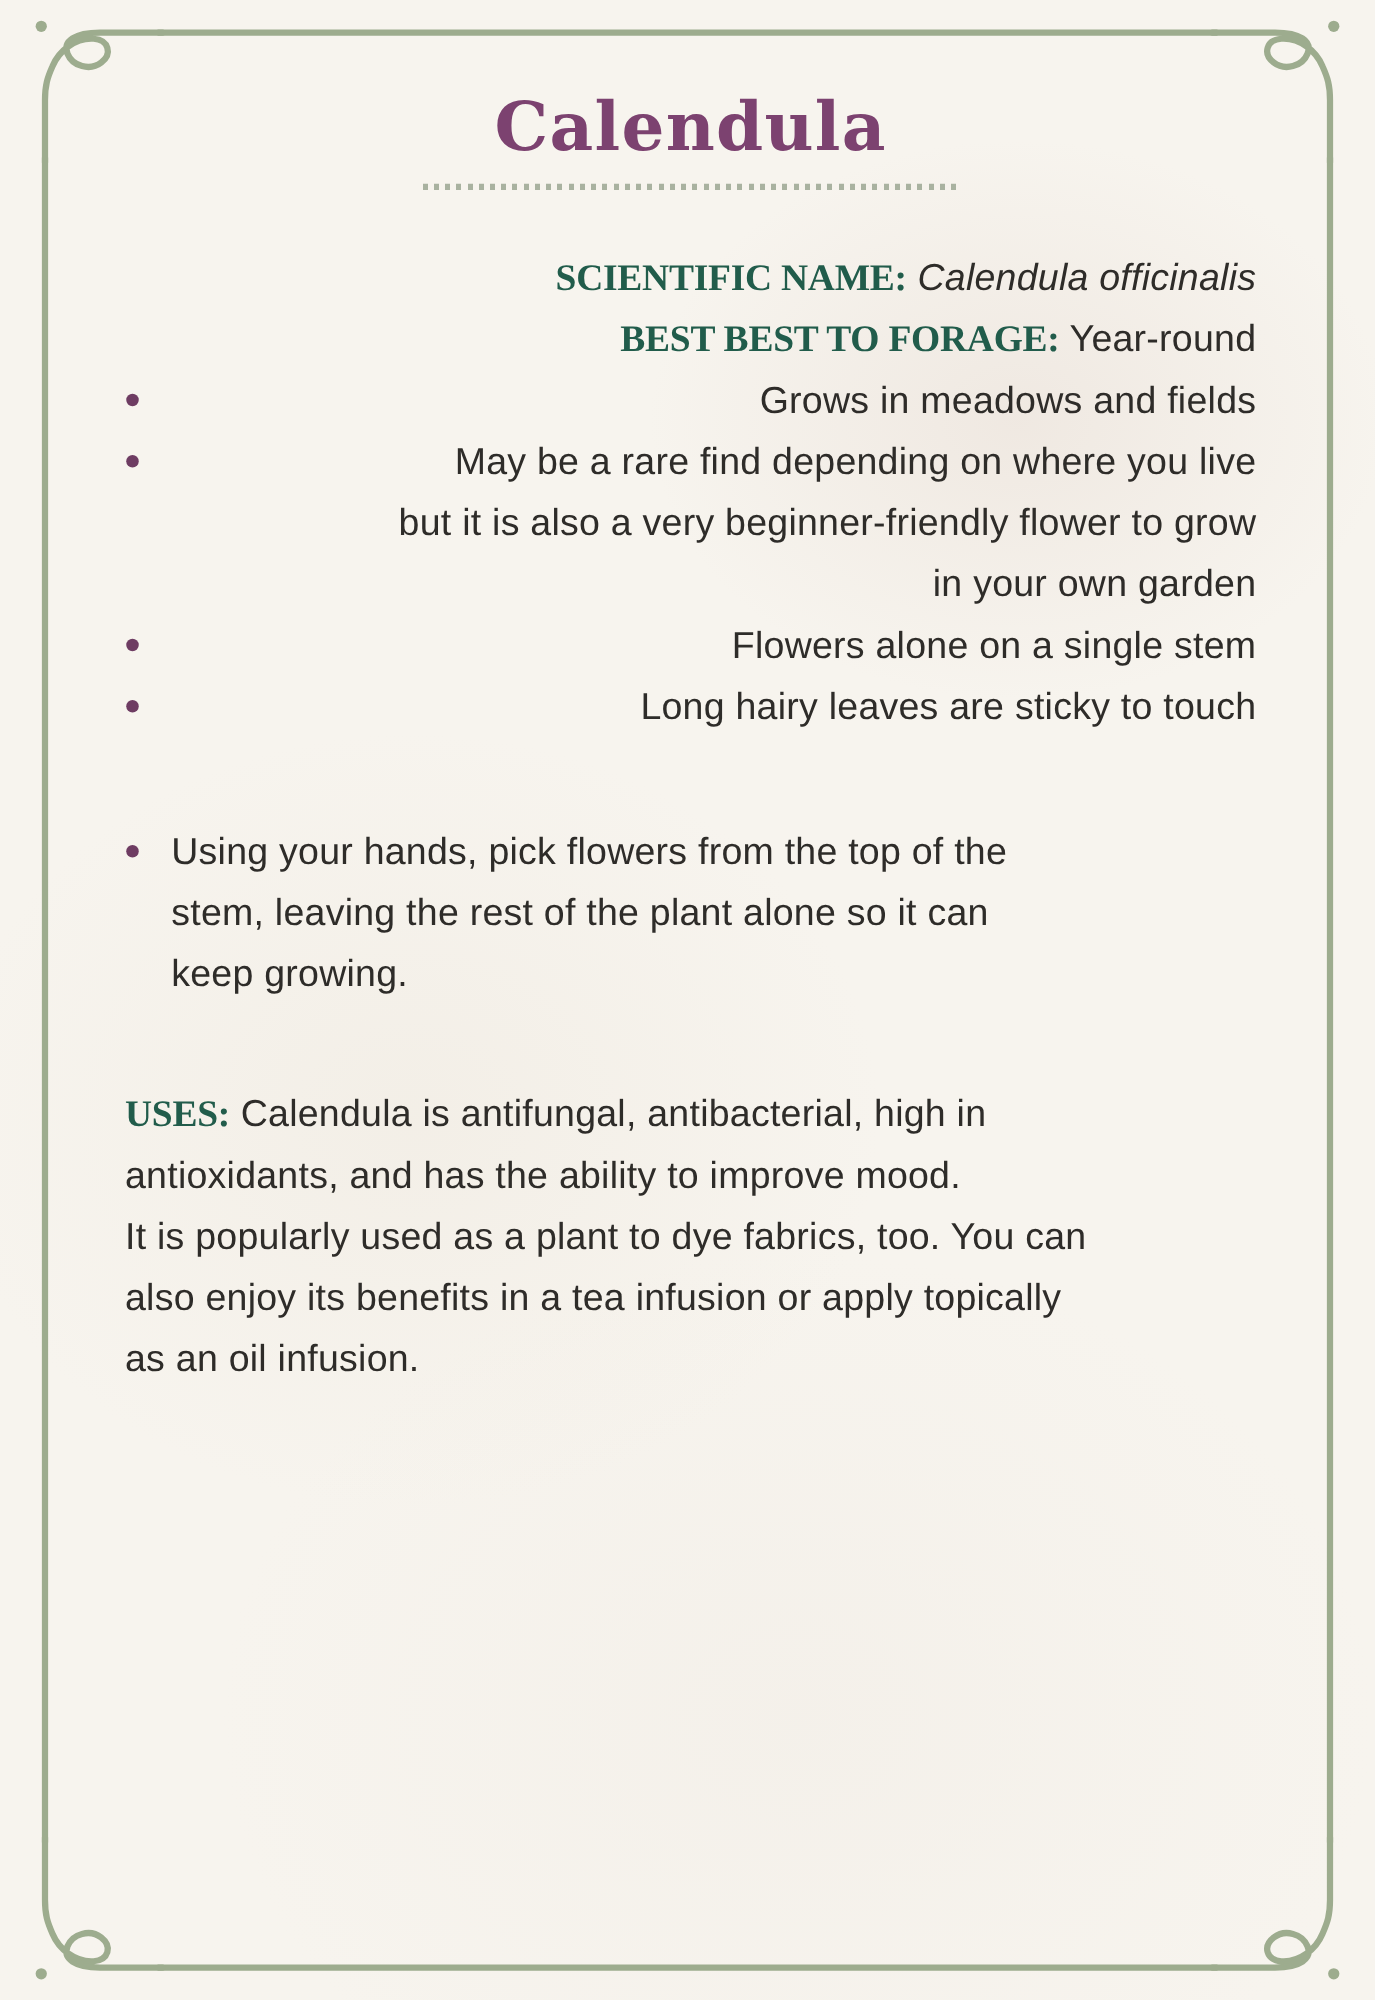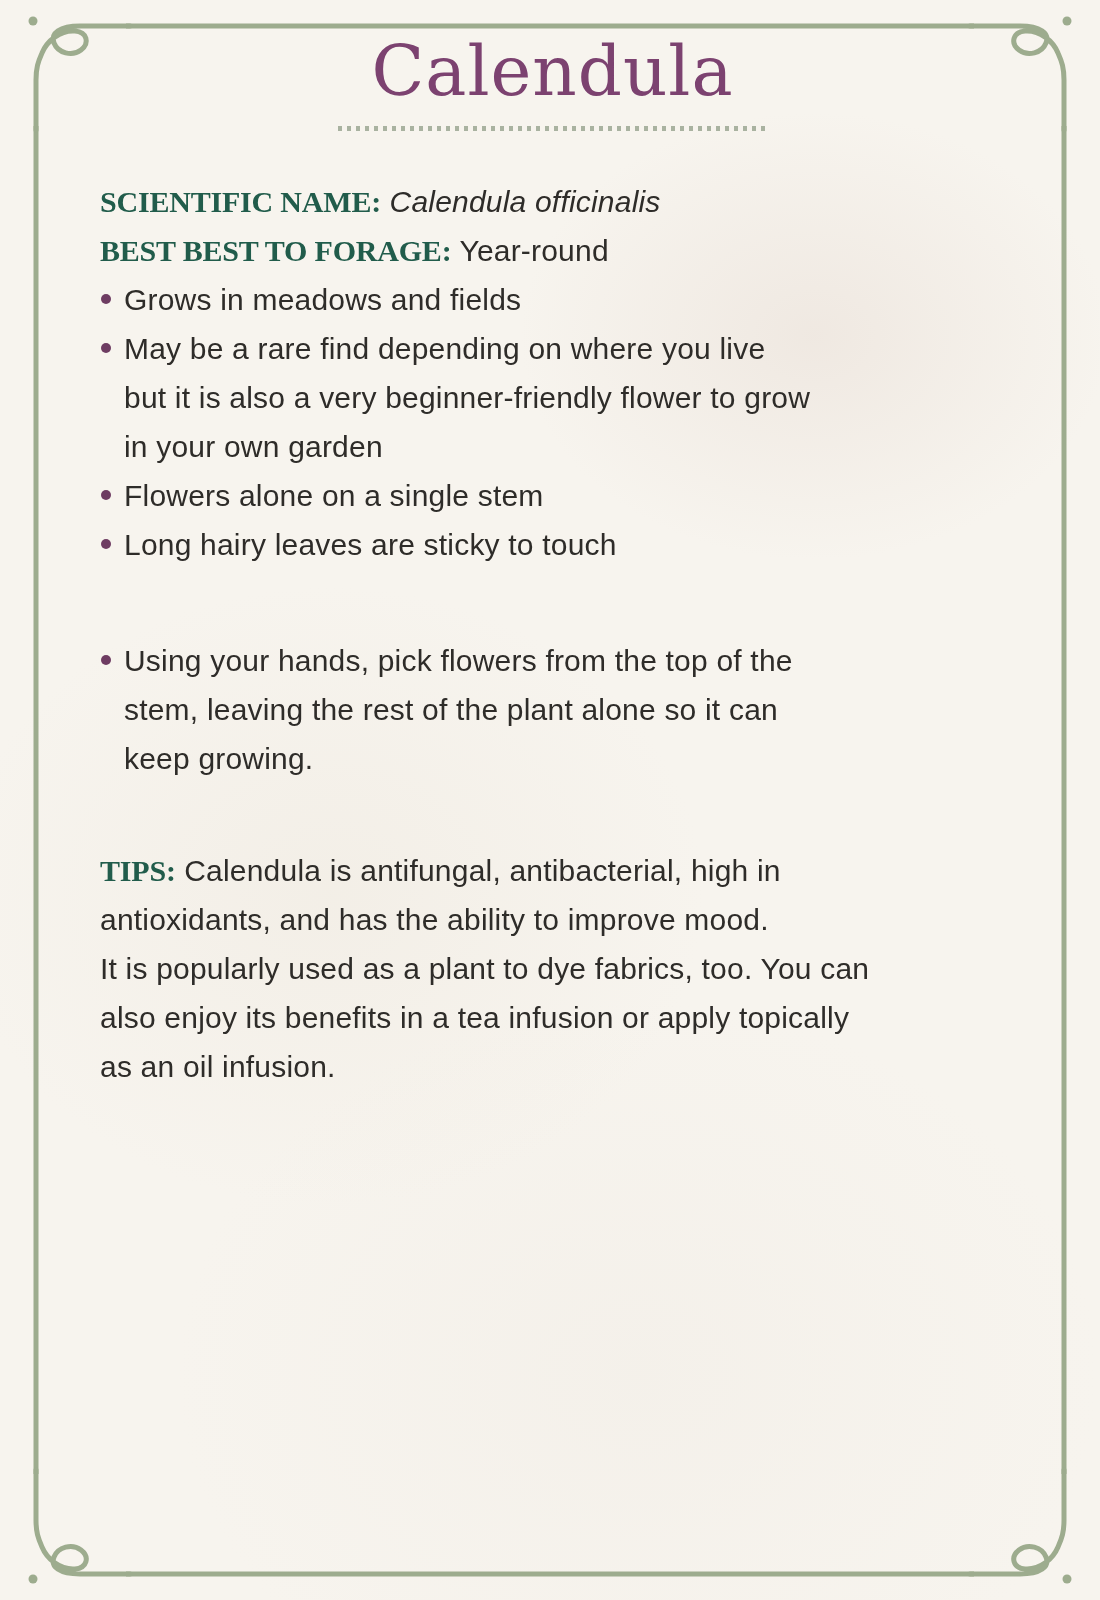--- a/index.html
+++ b/index.html
@@ -35,56 +35,57 @@
   }
   .content{
     position:absolute;
     left:100px;
     right:95px;
     top:0;
     color:var(--ink);
   }
   .title{
     font-family:"DejaVu Serif", serif;
-    font-weight:400;
-    font-size:69px;
+    font-weight:700;
+    font-size:54px;
     line-height:1.1;
     letter-spacing:1px;
     text-align:center;
     color:var(--plum);
-    margin-top:34px;
+    margin-top:72px;
   }
   .dotted-rule{
     width:430px;
     height:5px;
     margin:16px auto 0;
     background:repeating-linear-gradient(90deg, var(--sage-dot) 0 4px, transparent 4px 9px);
   }
   .body-text{
     font-size:30px;
     line-height:49px;
     letter-spacing:.2px;
   }
-  .facts{margin-top:46px;}
+  .facts{margin-top:46px;text-align:right;}
   .label{
     font-family:"Liberation Serif", serif;
     font-weight:700;
     color:var(--green);
     letter-spacing:-.2px;
   }
   .value{font-family:"Liberation Sans", sans-serif;}
   .italic{font-style:italic;}
   ul.bullets{list-style:none;}
   ul.bullets li{
     position:relative;
     padding-left:24px;
   }
   ul.bullets .li-text{
     white-space:pre-line;
     display:block;
+    margin-left:13px;
   }
   .dot{
     position:absolute;
     left:1px;
     top:19px;
     width:10px;
     height:10px;
     border-radius:50%;
     background:var(--bullet);
   }
@@ -157,21 +158,21 @@
         <li>
             <span class="dot"></span>
             <span class="li-text">Using your hands, pick flowers from the top of the
 stem, leaving the rest of the plant alone so it can
 keep growing.</span>
           </li>
       </ul>
     </section>
 
     <section class="uses body-text">
-      <p><span class="label">TIPS:</span> <span class="uses-text">Calendula is antifungal, antibacterial, high in
+      <p><span class="label">USES:</span> <span class="uses-text">Calendula is antifungal, antibacterial, high in
 antioxidants, and has the ability to improve mood.
 It is popularly used as a plant to dye fabrics, too. You can
 also enjoy its benefits in a tea infusion or apply topically
 as an oil infusion.</span></p>
     </section>
 
   </main>
 </div>
 
 </body></html>

